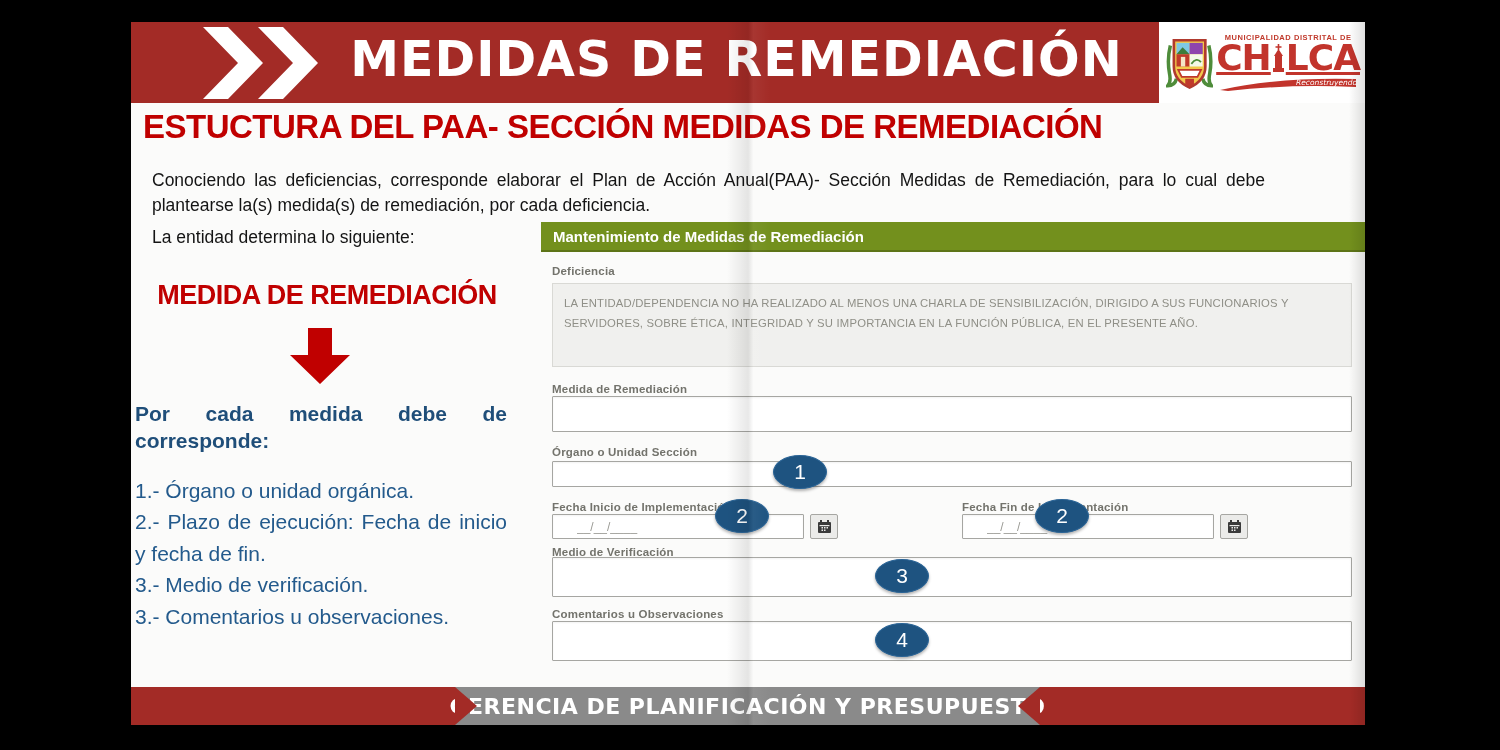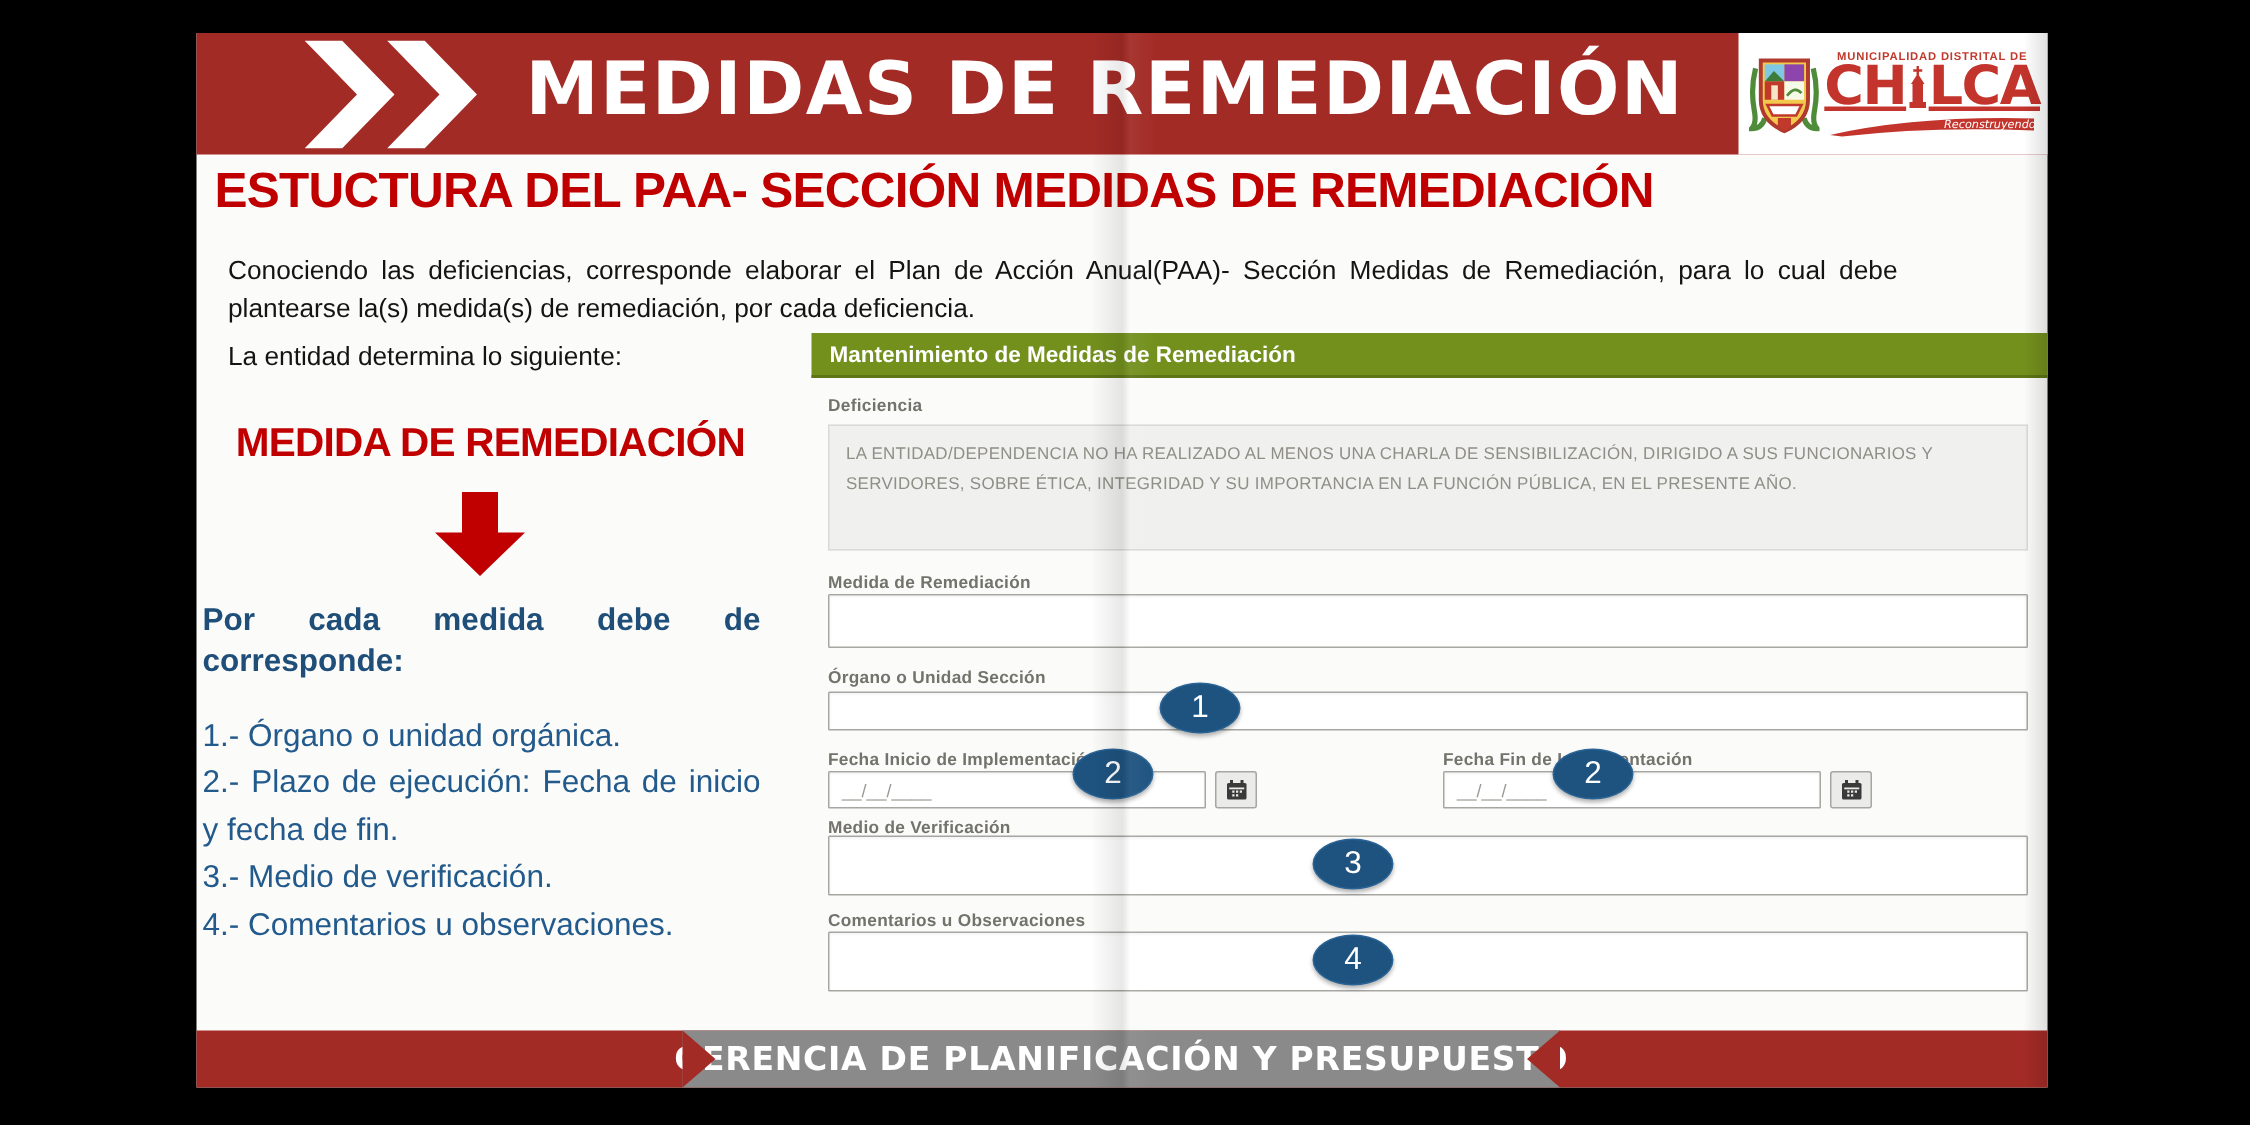--- a/index.html
+++ b/index.html
@@ -44,21 +44,21 @@
 
   
   .form-title-bar{position:absolute;left:410px;top:200px;width:824px;height:30px;background:#73901D;
     border-bottom:2px solid #5d7417;color:#fff;font-weight:bold;font-size:15px;line-height:30px;
     padding-left:12px;box-sizing:border-box;}
   .flabel{position:absolute;font-size:11.5px;font-weight:bold;color:#73736C;letter-spacing:.2px;white-space:nowrap;}
   .def-box{position:absolute;left:421px;top:261px;width:800px;height:84px;background:#F0F0EE;
     border:1px solid #D9D9D5;box-sizing:border-box;padding:9px 11px;font-size:11.3px;color:#8F8F87;
     line-height:1.8;letter-spacing:.2px;text-transform:uppercase;}
   .finput{position:absolute;background:#fff;border:1px solid #A6A6A2;box-sizing:border-box;
-    box-shadow:inset 0 1px 2px rgba(0,0,0,.05);font-size:12px;color:#444;padding:2px 8px;border-radius:1px;}
+    box-shadow:inset 0 1px 2px rgba(0,0,0,.05);font-size:12px;color:#444;padding:2px 24px;border-radius:1px;}
   .finput::placeholder{color:#9A9A94;}
   .cal-btn{position:absolute;width:28px;height:25px;background:#EBEBE9;border:1px solid #A6A6A2;
     box-sizing:border-box;display:flex;align-items:center;justify-content:center;border-radius:2px;cursor:pointer;padding:0;}
   .badge{position:absolute;width:54px;height:34px;border-radius:50%;background:#1E5380;border:1px solid #2A6496;
     box-sizing:border-box;color:#fff;display:flex;align-items:center;justify-content:center;font-size:21px;
     box-shadow:0 2px 3px rgba(0,0,0,.3);}
 
   
   .fold{position:absolute;left:596px;top:0;width:44px;height:100%;pointer-events:none;
     background:linear-gradient(90deg,rgba(0,0,0,0) 0%,rgba(0,0,0,.09) 48%,rgba(255,255,255,.05) 60%,rgba(0,0,0,0) 100%);}
@@ -122,21 +122,21 @@
     <svg width="60" height="56" viewBox="0 0 60 56">
       <path d="M18 0 h24 v27 h18 L30 56 L0 27 h18 Z" fill="#C00000"></path>
     </svg>
   </div>
   <div class="blue-block">
     <div class="blue-intro">Por cada medida debe de corresponde:</div>
     <div class="blue-items">
       <div>1.- Órgano o unidad orgánica.</div>
       <div>2.- Plazo de ejecución: Fecha de inicio y fecha de fin.</div>
       <div>3.- Medio de verificación.</div>
-      <div>4.- Comentarios u observaciones.</div>
+      <div>3.- Comentarios u observaciones.</div>
     </div>
   </div>
 
   <div class="form-title-bar">Mantenimiento de Medidas de Remediación</div>
 
   <div class="flabel" style="left:421px;top:243px;">Deficiencia</div>
   <div class="def-box">LA ENTIDAD/DEPENDENCIA NO HA REALIZADO AL MENOS UNA CHARLA DE SENSIBILIZACIÓN, DIRIGIDO A SUS FUNCIONARIOS Y SERVIDORES, SOBRE ÉTICA, INTEGRIDAD Y SU IMPORTANCIA EN LA FUNCIÓN PÚBLICA, EN EL PRESENTE AÑO.</div>
 
   <div class="flabel" style="left:421px;top:361px;">Medida de Remediación</div>
   <input class="finput" style="left: 421px; top: 374px; width: 800px; height: 36px;">

